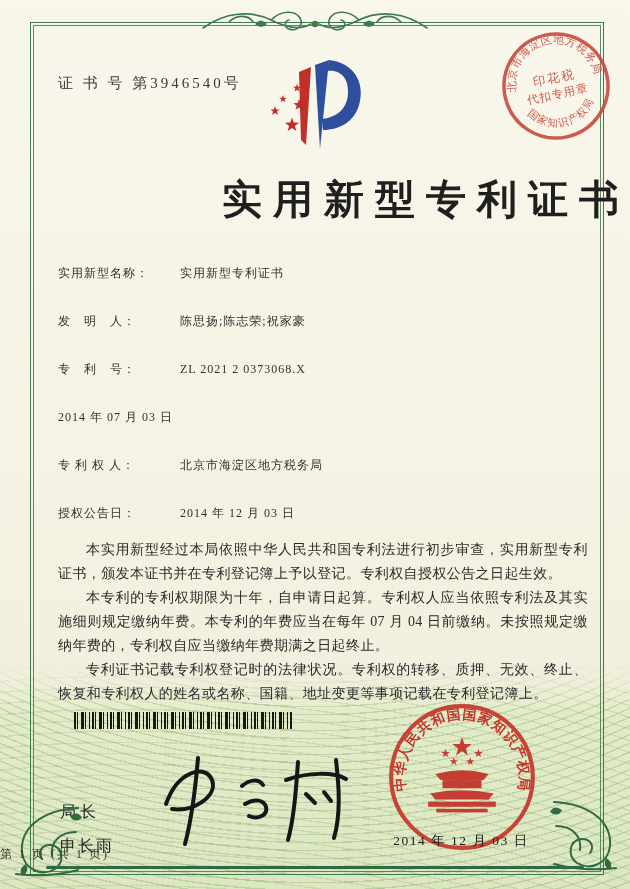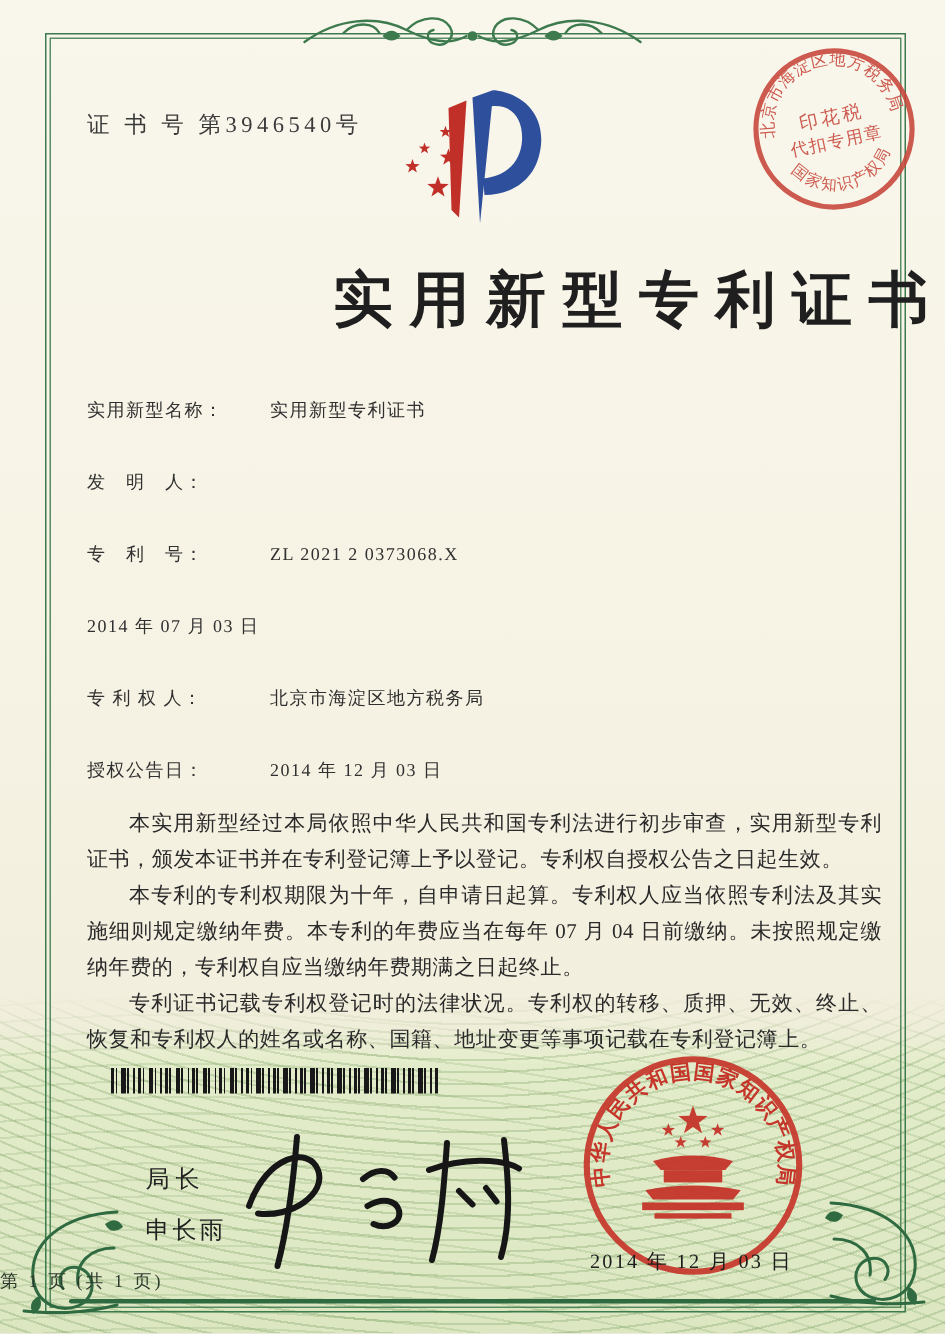--- a/index.html
+++ b/index.html
@@ -50,21 +50,21 @@
       #181818 0 2px, rgba(0,0,0,0) 2px 3px,
       #181818 3px 4px, rgba(0,0,0,0) 4px 7px,
       #181818 7px 10px, rgba(0,0,0,0) 10px 11px,
       #181818 11px 12px, rgba(0,0,0,0) 12px 15px,
       #181818 15px 16px, rgba(0,0,0,0) 16px 18px);}
 
   .issuing-seal{position:absolute;left:385px;top:700px;}
   .seal-date{position:absolute;left:383px;top:832px;width:156px;text-align:center;
     font-size:13.5px;letter-spacing:1.5px;color:#1c1c1c;}
 
-  .director{position:absolute;left:60px;top:776px;font-size:16px;color:#222;margin-left:37px;}
+  .director{position:absolute;left:60px;top:802px;font-size:16px;color:#222;}
   .director .d-title{letter-spacing:4px;}
   .director .d-name{margin-top:13px;letter-spacing:2px;}
   .signature{position:absolute;left:138px;top:752px;}
 
   .footer{position:absolute;left:0;top:846px;width:100%;text-align:left;
     font-size:12px;letter-spacing:2px;color:#2d3a2d;}
 </style>
 </head>
 <body>
 
@@ -128,20 +128,21 @@
 
   <div class="title">实用新型专利证书</div>
 
   <div class="fields">
     <div class="field-row">
       <span class="f-label">实用新型名称：</span>
       <span class="f-value">实用新型专利证书</span>
     </div>
     <div class="field-row">
       <span class="f-label">发　明　人：</span>
+      <span class="f-value">陈思扬;陈志荣;祝家豪</span>
     </div>
     <div class="field-row">
       <span class="f-label">专　利　号：</span>
       <span class="f-value">ZL 2021 2 0373068.X</span>
     </div>
     <div class="field-row">
       <span class="f-value">2014 年 07 月 03 日</span>
     </div>
     <div class="field-row">
       <span class="f-label">专 利 权 人：</span>

